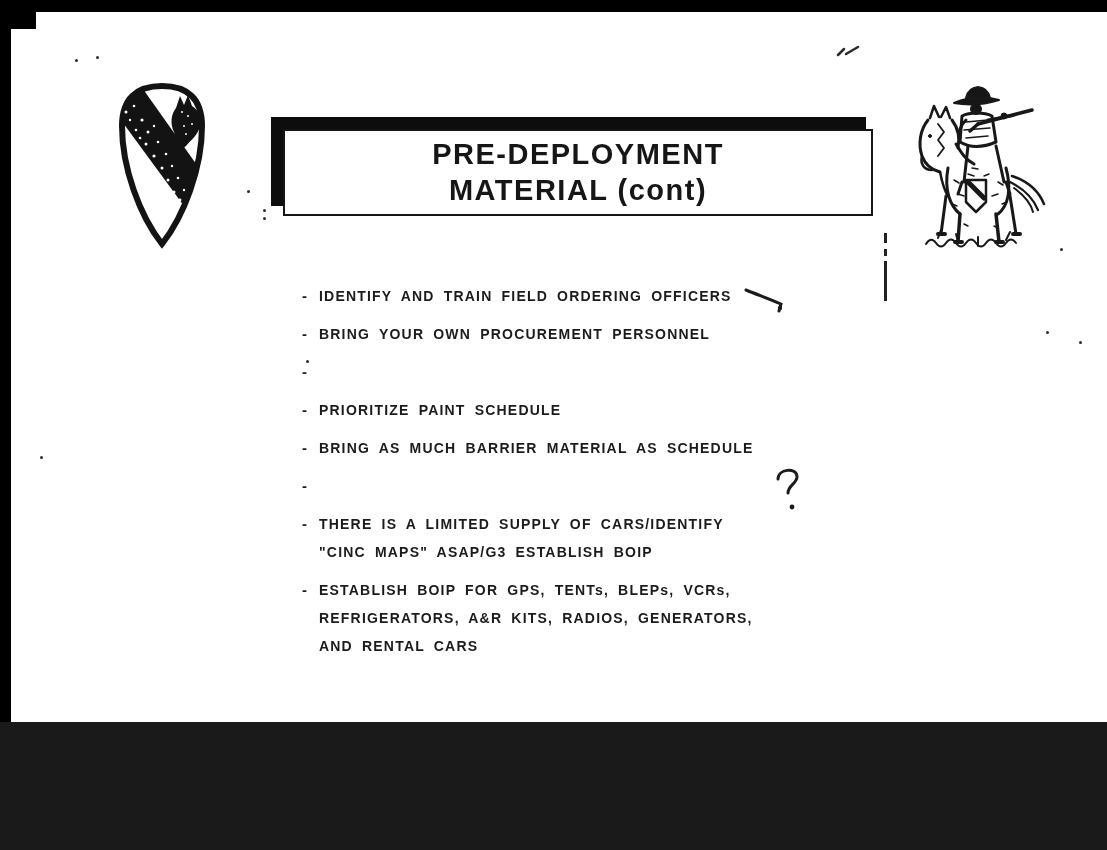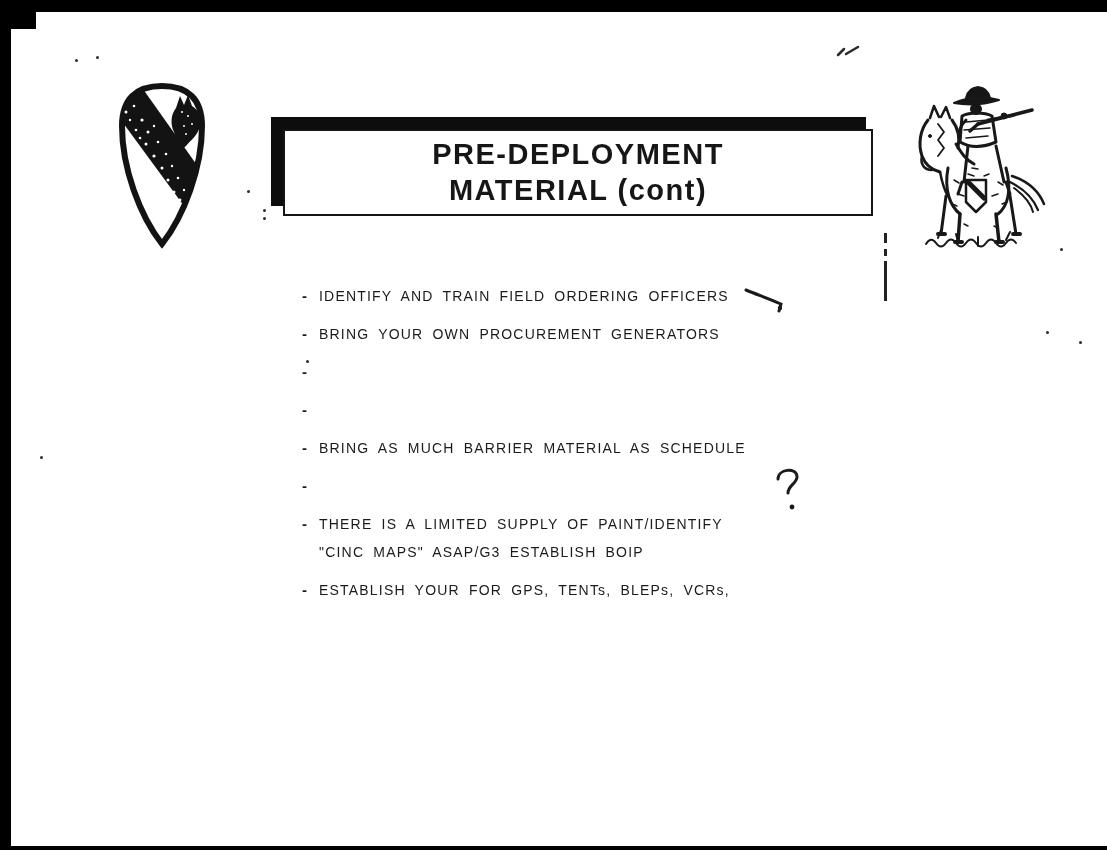--- a/index.html
+++ b/index.html
@@ -1,17 +1,17 @@
 <!DOCTYPE html>
 <html><head>
 <meta charset="utf-8">
 <style>
   html,body { margin:0; padding:0; background:#1a1a1a; }
   .page {
-    position:relative; width:1107px; height:850px; background:#ffffff;
+    position:relative; width:1107px; height:722px; background:#ffffff;
     overflow:hidden; font-family:"Liberation Sans", sans-serif; color:#1b1b1b;
   }
   
   .scan-top    { position:absolute; left:0; top:0; width:1107px; height:12px; background:#000; }
   .scan-left   { position:absolute; left:0; top:0; width:11px; height:850px; background:#000; }
   .scan-corner { position:absolute; left:0; top:0; width:36px; height:29px; background:#000; }
   .scan-bottom { position:absolute; left:0; top:846px; width:1107px; height:4px; background:#000; }
 
   
   .titlebar-top  { position:absolute; left:271px; top:117px; width:595px; height:13px; background:#0d0d0d; }
@@ -26,21 +26,21 @@
   
   .patch { position:absolute; left:116px; top:82px; }
   .rider { position:absolute; left:908px; top:84px; }
 
   
   .bullets { position:absolute; left:302px; top:282px; width:600px; }
   .bullet-item { display:flex; align-items:flex-start; margin-bottom:10px; }
   .dash { width:17px; flex:0 0 17px; font-weight:bold; font-size:15px; line-height:28px; color:#1b1b1b; }
   .bullet-text { }
   .bullet-line {
-    font-size:14px; font-weight:normal; letter-spacing:1.2px; word-spacing:4px;
+    font-size:14px; font-weight:bold; letter-spacing:1.2px; word-spacing:4px;
     line-height:28px; color:#1b1b1b; white-space:nowrap;
   }
 
   
   .mark { position:absolute; }
   .speck { position:absolute; width:3px; height:3px; border-radius:50%; background:#2a2a2a; }
 </style>
 </head>
 <body>
 
@@ -154,49 +154,54 @@
   <div class="bullets" id="bullets">
       <div class="bullet-item">
         <span class="dash">-</span>
         <div class="bullet-text">
           <div class="bullet-line">IDENTIFY AND TRAIN FIELD ORDERING OFFICERS</div>
         </div>
       </div>
       <div class="bullet-item">
         <span class="dash">-</span>
         <div class="bullet-text">
-          <div class="bullet-line">BRING YOUR OWN PROCUREMENT GENERATORS</div>
-        </div>
-      </div>
-      <div class="bullet-item">
-        <span class="dash">-</span>
-      </div>
-      <div class="bullet-item">
-        <span class="dash">-</span>
+          <div class="bullet-line">BRING YOUR OWN PROCUREMENT PERSONNEL</div>
+        </div>
+      </div>
+      <div class="bullet-item">
+        <span class="dash">-</span>
+      </div>
+      <div class="bullet-item">
+        <span class="dash">-</span>
+        <div class="bullet-text">
+          <div class="bullet-line">PRIORITIZE PAINT SCHEDULE</div>
+        </div>
       </div>
       <div class="bullet-item">
         <span class="dash">-</span>
         <div class="bullet-text">
           <div class="bullet-line">BRING AS MUCH BARRIER MATERIAL AS SCHEDULE</div>
         </div>
       </div>
       <div class="bullet-item">
         <span class="dash">-</span>
       </div>
       <div class="bullet-item">
         <span class="dash">-</span>
         <div class="bullet-text">
-          <div class="bullet-line">THERE IS A LIMITED SUPPLY OF PAINT/IDENTIFY</div>
+          <div class="bullet-line">THERE IS A LIMITED SUPPLY OF CARS/IDENTIFY</div>
           <div class="bullet-line">"CINC MAPS" ASAP/G3 ESTABLISH BOIP</div>
         </div>
       </div>
       <div class="bullet-item">
         <span class="dash">-</span>
         <div class="bullet-text">
-          <div class="bullet-line">ESTABLISH YOUR FOR GPS, TENTs, BLEPs, VCRs,</div>
+          <div class="bullet-line">ESTABLISH BOIP FOR GPS, TENTs, BLEPs, VCRs,</div>
+          <div class="bullet-line">REFRIGERATORS, A&amp;R KITS, RADIOS, GENERATORS,</div>
+          <div class="bullet-line">AND RENTAL CARS</div>
         </div>
       </div>
     </div>
 
   <svg class="mark" style="left:744px; top:287px;" width="52" height="30" viewBox="0 0 52 30">
     <path d="M2 3 C14 8 26 12 37 17 l-2 7" stroke="#1b1b1b" stroke-width="3" fill="none" stroke-linecap="round"></path>
     <circle cx="36" cy="21" r="2.2" fill="#1b1b1b"></circle>
   </svg>
 
   <svg class="mark" style="left:774px; top:467px;" width="36" height="48" viewBox="0 0 36 48">

